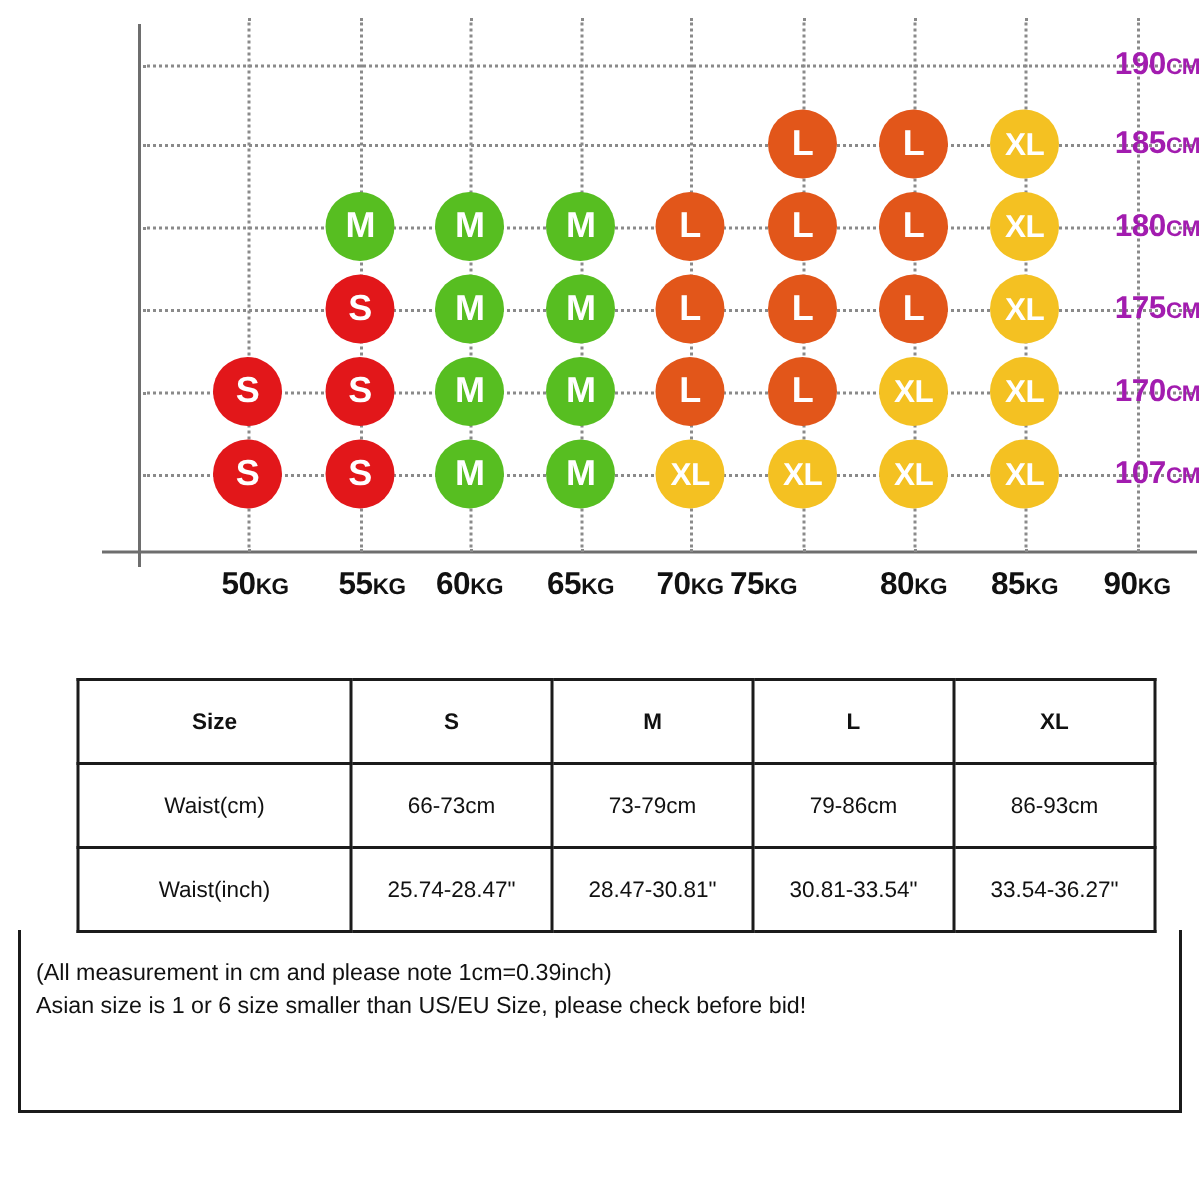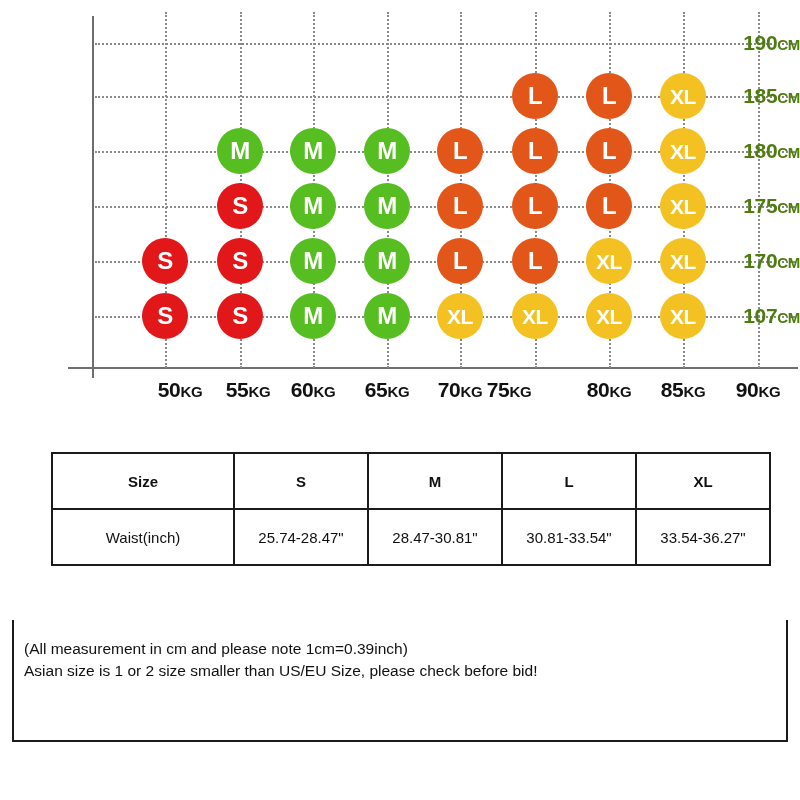--- a/index.html
+++ b/index.html
@@ -54,21 +54,21 @@
   }
 
   
   .ylabel {
     position: absolute;
     right: 0;
     width: 88px;
     text-align: right;
     font-weight: bold;
     font-size: 21px;
-    color: #4d7c0f;
+    color: #a21caf;
     letter-spacing: -0.3px;
     transform: translateY(-50%);
     white-space: nowrap;
   }
   .ylabel .unit { font-size: 15px; }
 
   
   .xlabel {
     position: absolute;
     top: 378px;
@@ -169,21 +169,21 @@
       </div>
     <div id="y-labels">
         <div class="ylabel" style="top: 43px;"><span>190</span><span class="unit">CM</span></div>
         <div class="ylabel" style="top: 96px;"><span>185</span><span class="unit">CM</span></div>
         <div class="ylabel" style="top: 151px;"><span>180</span><span class="unit">CM</span></div>
         <div class="ylabel" style="top: 206px;"><span>175</span><span class="unit">CM</span></div>
         <div class="ylabel" style="top: 261px;"><span>170</span><span class="unit">CM</span></div>
         <div class="ylabel" style="top: 316px;"><span>107</span><span class="unit">CM</span></div>
       </div>
     <div id="x-labels">
-        <div class="xlabel" style="left: 180px;"><span>50</span><span class="unit">KG</span></div>
+        <div class="xlabel" style="left: 170px;"><span>50</span><span class="unit">KG</span></div>
         <div class="xlabel" style="left: 248px;"><span>55</span><span class="unit">KG</span></div>
         <div class="xlabel" style="left: 313px;"><span>60</span><span class="unit">KG</span></div>
         <div class="xlabel" style="left: 387px;"><span>65</span><span class="unit">KG</span></div>
         <div class="xlabel" style="left: 460px;"><span>70</span><span class="unit">KG</span></div>
         <div class="xlabel" style="left: 509px;"><span>75</span><span class="unit">KG</span></div>
         <div class="xlabel" style="left: 609px;"><span>80</span><span class="unit">KG</span></div>
         <div class="xlabel" style="left: 683px;"><span>85</span><span class="unit">KG</span></div>
         <div class="xlabel" style="left: 758px;"><span>90</span><span class="unit">KG</span></div>
       </div>
     <div id="bubbles">
@@ -234,28 +234,35 @@
       </colgroup>
       <tbody id="table-body">
           <tr>
             <td class="hdr">Size</td>
             <td class="hdr">S</td>
             <td class="hdr">M</td>
             <td class="hdr">L</td>
             <td class="hdr">XL</td>
           </tr>
           <tr>
+            <td>Waist(cm)</td>
+            <td>66-73cm</td>
+            <td>73-79cm</td>
+            <td>79-86cm</td>
+            <td>86-93cm</td>
+          </tr>
+          <tr>
             <td>Waist(inch)</td>
             <td>25.74-28.47"</td>
             <td>28.47-30.81"</td>
             <td>30.81-33.54"</td>
             <td>33.54-36.27"</td>
           </tr>
         </tbody>
     </table>
   </div>
 
   <div id="note-box">
     <p>(All measurement in cm and please note 1cm=0.39inch)</p>
-    <p>Asian size is 1 or 2 size smaller than US/EU Size, please check before bid!</p>
+    <p>Asian size is 1 or 6 size smaller than US/EU Size, please check before bid!</p>
   </div>
 
 </div>
 
 </body></html>

